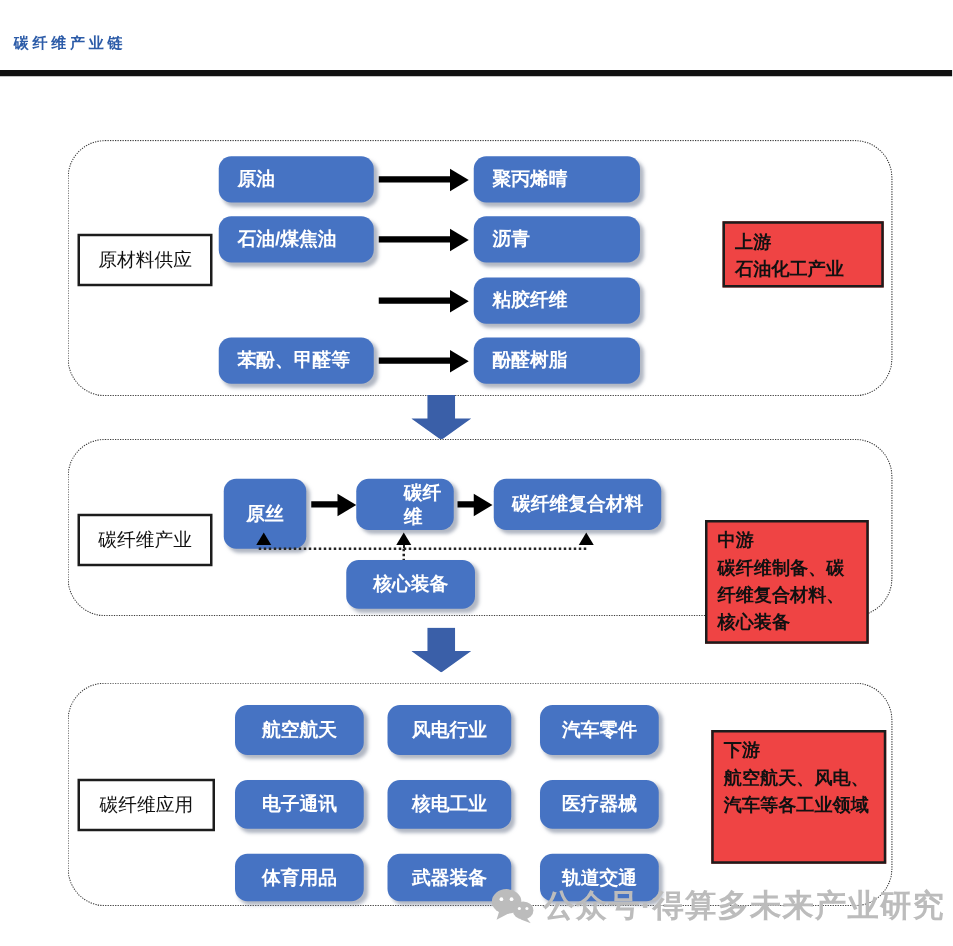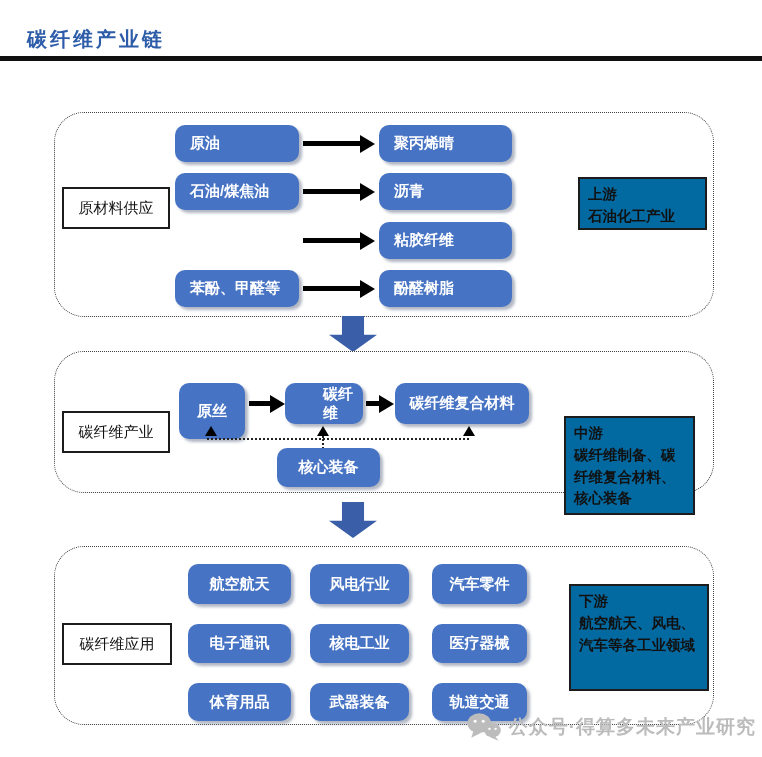--- a/index.html
+++ b/index.html
@@ -1,35 +1,35 @@
 <!DOCTYPE html>
 <html><head>
 <meta charset="utf-8">
 <style>
   html,body{margin:0;padding:0;background:#fff;}
   body{font-family:"Liberation Sans","DejaVu Sans",sans-serif;}
   #stage{position:relative;width:762px;height:757px;background:#fff;overflow:hidden;}
 
   
-  .title{position:absolute;left:27px;top:26px;font-size:20px;font-weight:bold;
+  .title{position:absolute;left:11px;top:26px;font-size:12px;font-weight:bold;
          color:#2d5ca8;letter-spacing:3px;}
   .rule{position:absolute;left:0;top:56px;width:762px;height:5px;background:#101010;}
 
   
   .section{position:absolute;left:54px;width:658px;border:1.5px dotted #3c3c3c;
            border-radius:30px;background:#fff;}
   #sec-upstream{top:112px;height:203px;}
   #sec-midstream{top:351px;height:140px;}
   #sec-downstream{top:546px;height:177px;}
 
   
   .labelbox{position:absolute;background:#fff;border:2px solid #1c1c1c;
             display:flex;align-items:center;justify-content:center;
             font-size:15px;color:#111;}
-  .notebox{position:absolute;background:#0369a1;border:2px solid #1c1c1c;
+  .notebox{position:absolute;background:#ef4444;border:2px solid #1c1c1c;
            font-size:14.5px;font-weight:600;color:#111;line-height:1.5;
            padding:5px 8px;box-sizing:border-box;}
   .notebox span{display:block;}
 
   
   .bbox{position:absolute;background:#4673c3;border-radius:10px;color:#fff;
         font-weight:bold;font-size:15px;display:flex;align-items:center;
         box-shadow:3px 3px 3px rgba(125,135,155,.6);box-sizing:border-box;}
   .bbox.left{justify-content:flex-start;padding-left:15px;}
   .bbox.center{justify-content:center;}
@@ -45,21 +45,21 @@
   .dot-v{position:absolute;border-left:2px dotted #222;}
   .tri-up{position:absolute;width:0;height:0;border-left:6px solid transparent;
           border-right:6px solid transparent;border-bottom:10px solid #000;}
 
   
   .big-arrow{position:absolute;width:48px;height:36px;background:#3a5fa8;
              clip-path:polygon(27% 0,73% 0,73% 52%,100% 52%,50% 100%,0 52%,27% 52%);}
 
   
   .watermark{position:absolute;right:6px;bottom:16px;display:flex;align-items:center;
-             gap:8px;color:#bcbcbc;font-size:19px;letter-spacing:1px;font-weight:bold;}
+             gap:8px;color:#bcbcbc;font-size:25px;letter-spacing:1px;font-weight:bold;}
   .watermark svg{display:block;}
 </style>
 </head>
 <body>
 
 <div id="stage">
 
   <div class="title">碳纤维产业链</div>
   <div class="rule"></div>
 

